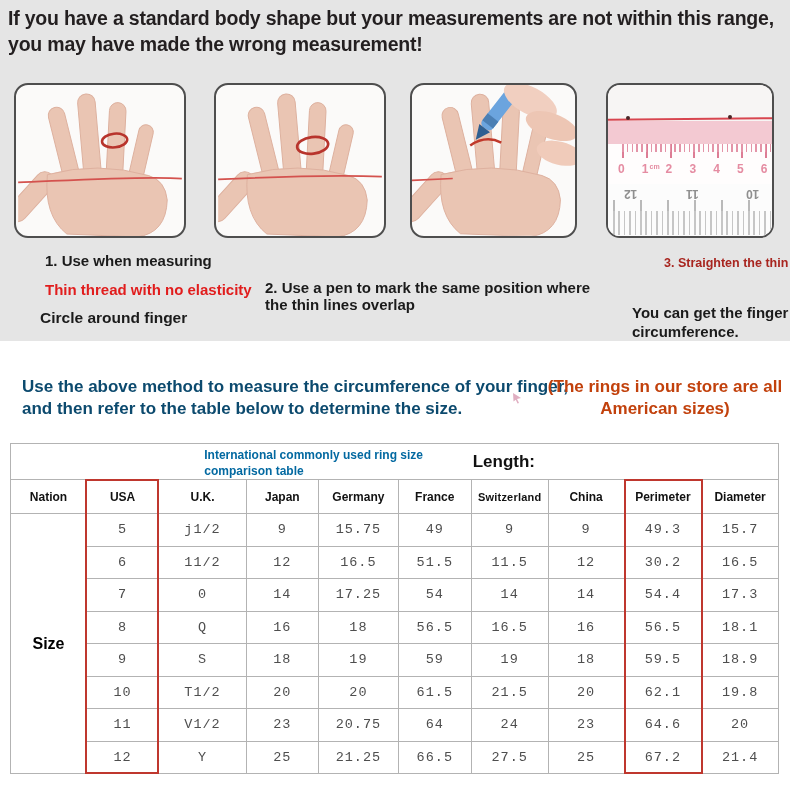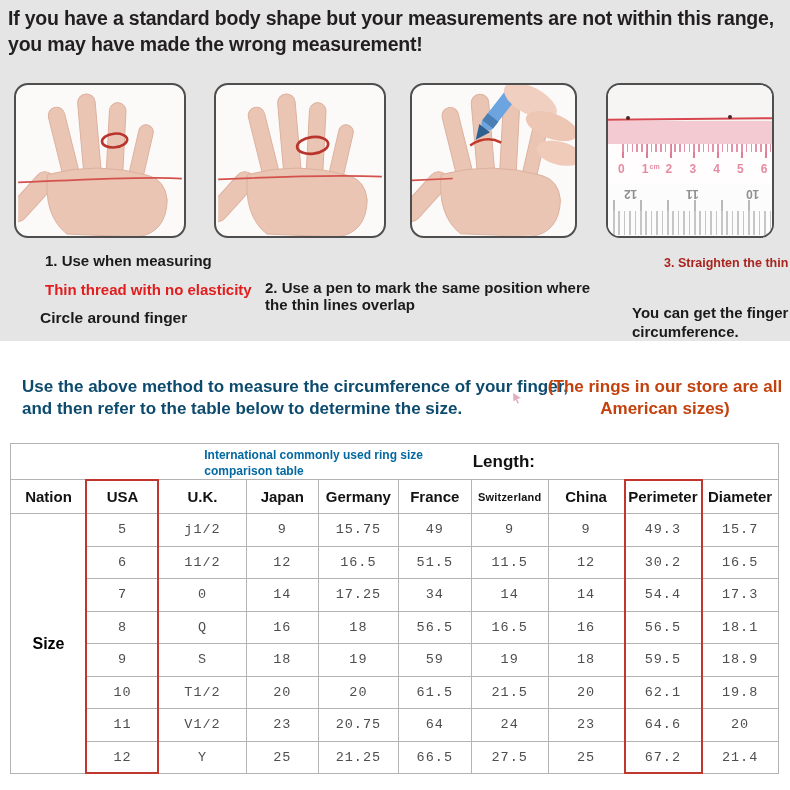--- a/index.html
+++ b/index.html
@@ -47,21 +47,21 @@
   .cursor-mark{position:absolute;left:511px;top:392px;width:12px;height:12px;}
   
   .table-wrap{position:absolute;left:10px;top:443px;width:769px;}
   table.size-table{border-collapse:collapse;table-layout:fixed;width:769px;background:#fff;}
   .size-table td,.size-table th{border:1px solid #b3b3b3;text-align:center;padding:0;box-sizing:border-box;}
   .size-table{border:1px solid #9c9c9c;}
   .title-cell{height:36px;position:relative;border-bottom:1px solid #b3b3b3;}
   .tbl-title{position:absolute;left:25.2%;top:4px;width:255px;text-align:left;font-size:12px;
       font-weight:bold;color:#0369a1;line-height:1.3;}
   .len-label{position:absolute;left:60.2%;top:8px;font-size:17px;font-weight:bold;color:#111;}
-  .size-table thead th{height:34px;font-size:15px;font-weight:bold;color:#121212;background:#fff;}
+  .size-table thead th{height:34px;font-size:12px;font-weight:bold;color:#121212;background:#fff;}
   .size-table thead th.sw{font-size:11px;letter-spacing:0.2px;}
   .size-table tbody td{height:32.5px;font-family:"Liberation Mono",monospace;font-size:13.5px;
       color:#4e4e4e;letter-spacing:1px;}
   .size-table td.nation-cell{font-family:"Liberation Sans",sans-serif;font-size:16px;font-weight:bold;
       color:#000;letter-spacing:0;}
   .redbox{position:absolute;border:2px solid #bf372e;pointer-events:none;box-sizing:border-box;}
   .redbox-usa{left:9.8%;width:9.6%;top:36px;bottom:0;}
   .redbox-peri{left:79.8%;width:10.3%;top:36px;bottom:0;}
 </style>
 </head>
@@ -231,21 +231,21 @@
             <td>11.5</td>
             <td>12</td>
             <td>30.2</td>
             <td>16.5</td>
           </tr>
           <tr>
             <td>7</td>
             <td>0</td>
             <td>14</td>
             <td>17.25</td>
-            <td>34</td>
+            <td>54</td>
             <td>14</td>
             <td>14</td>
             <td>54.4</td>
             <td>17.3</td>
           </tr>
           <tr>
             <td>8</td>
             <td>Q</td>
             <td>16</td>
             <td>18</td>

